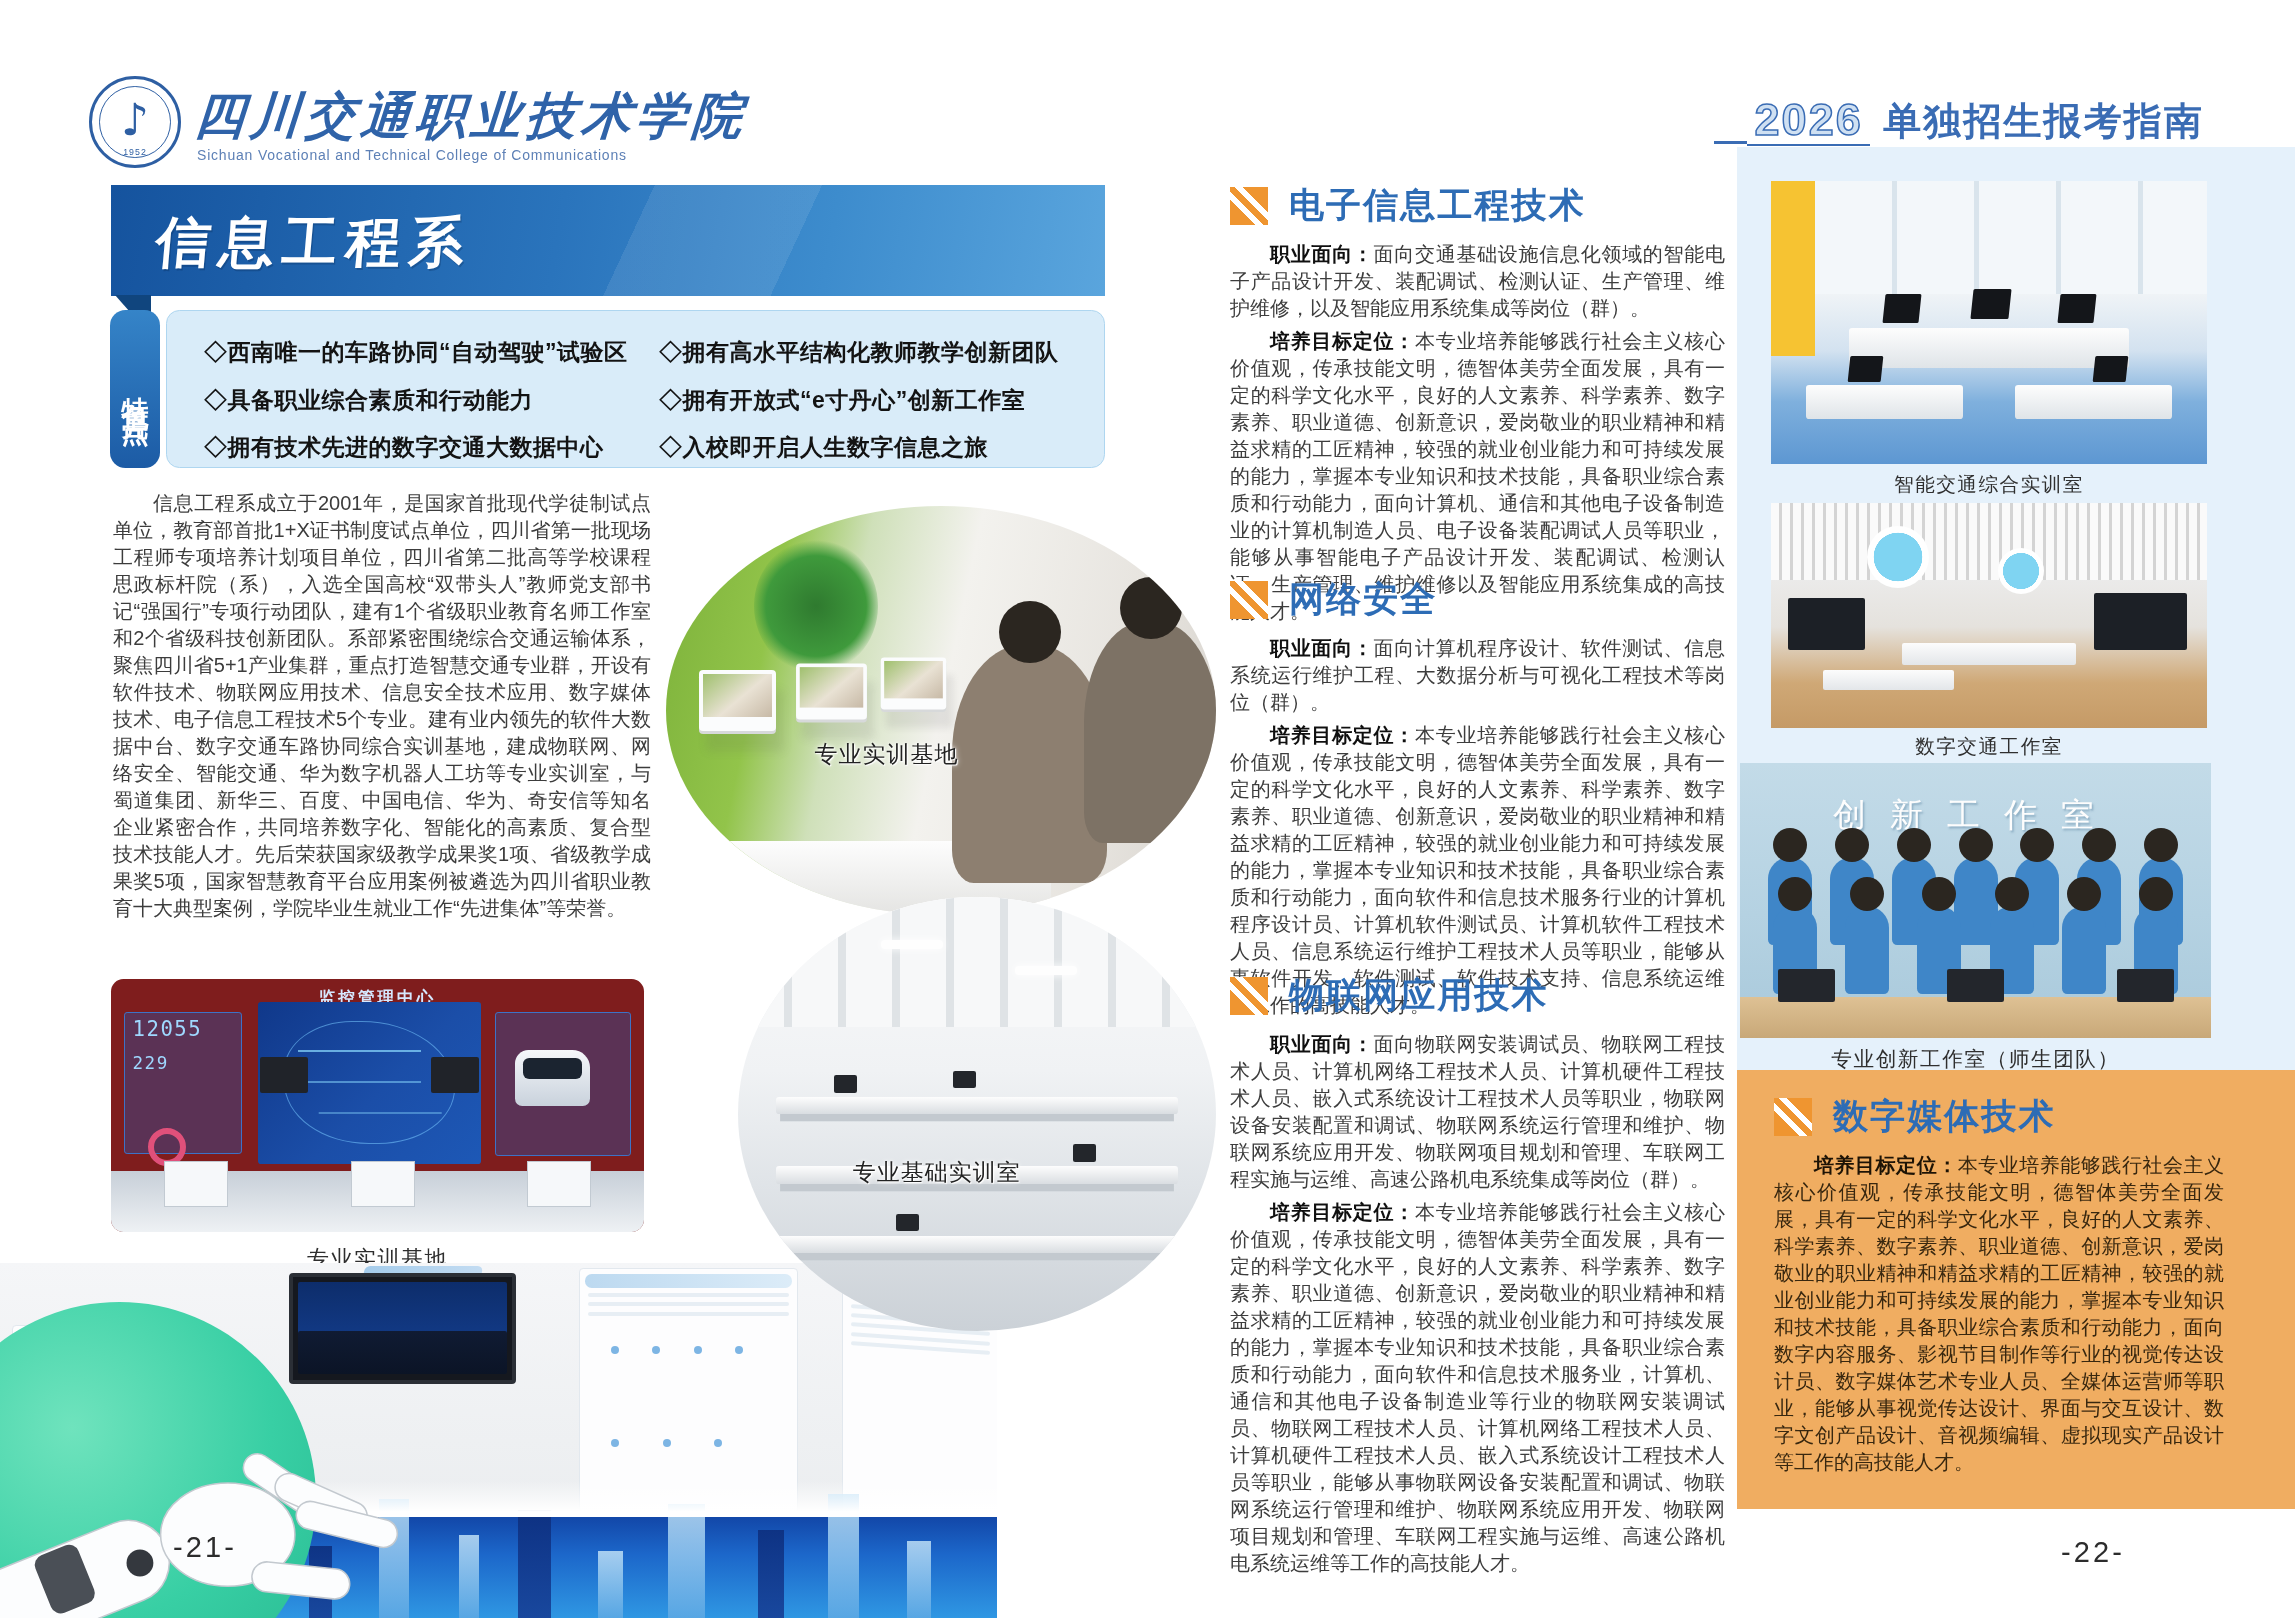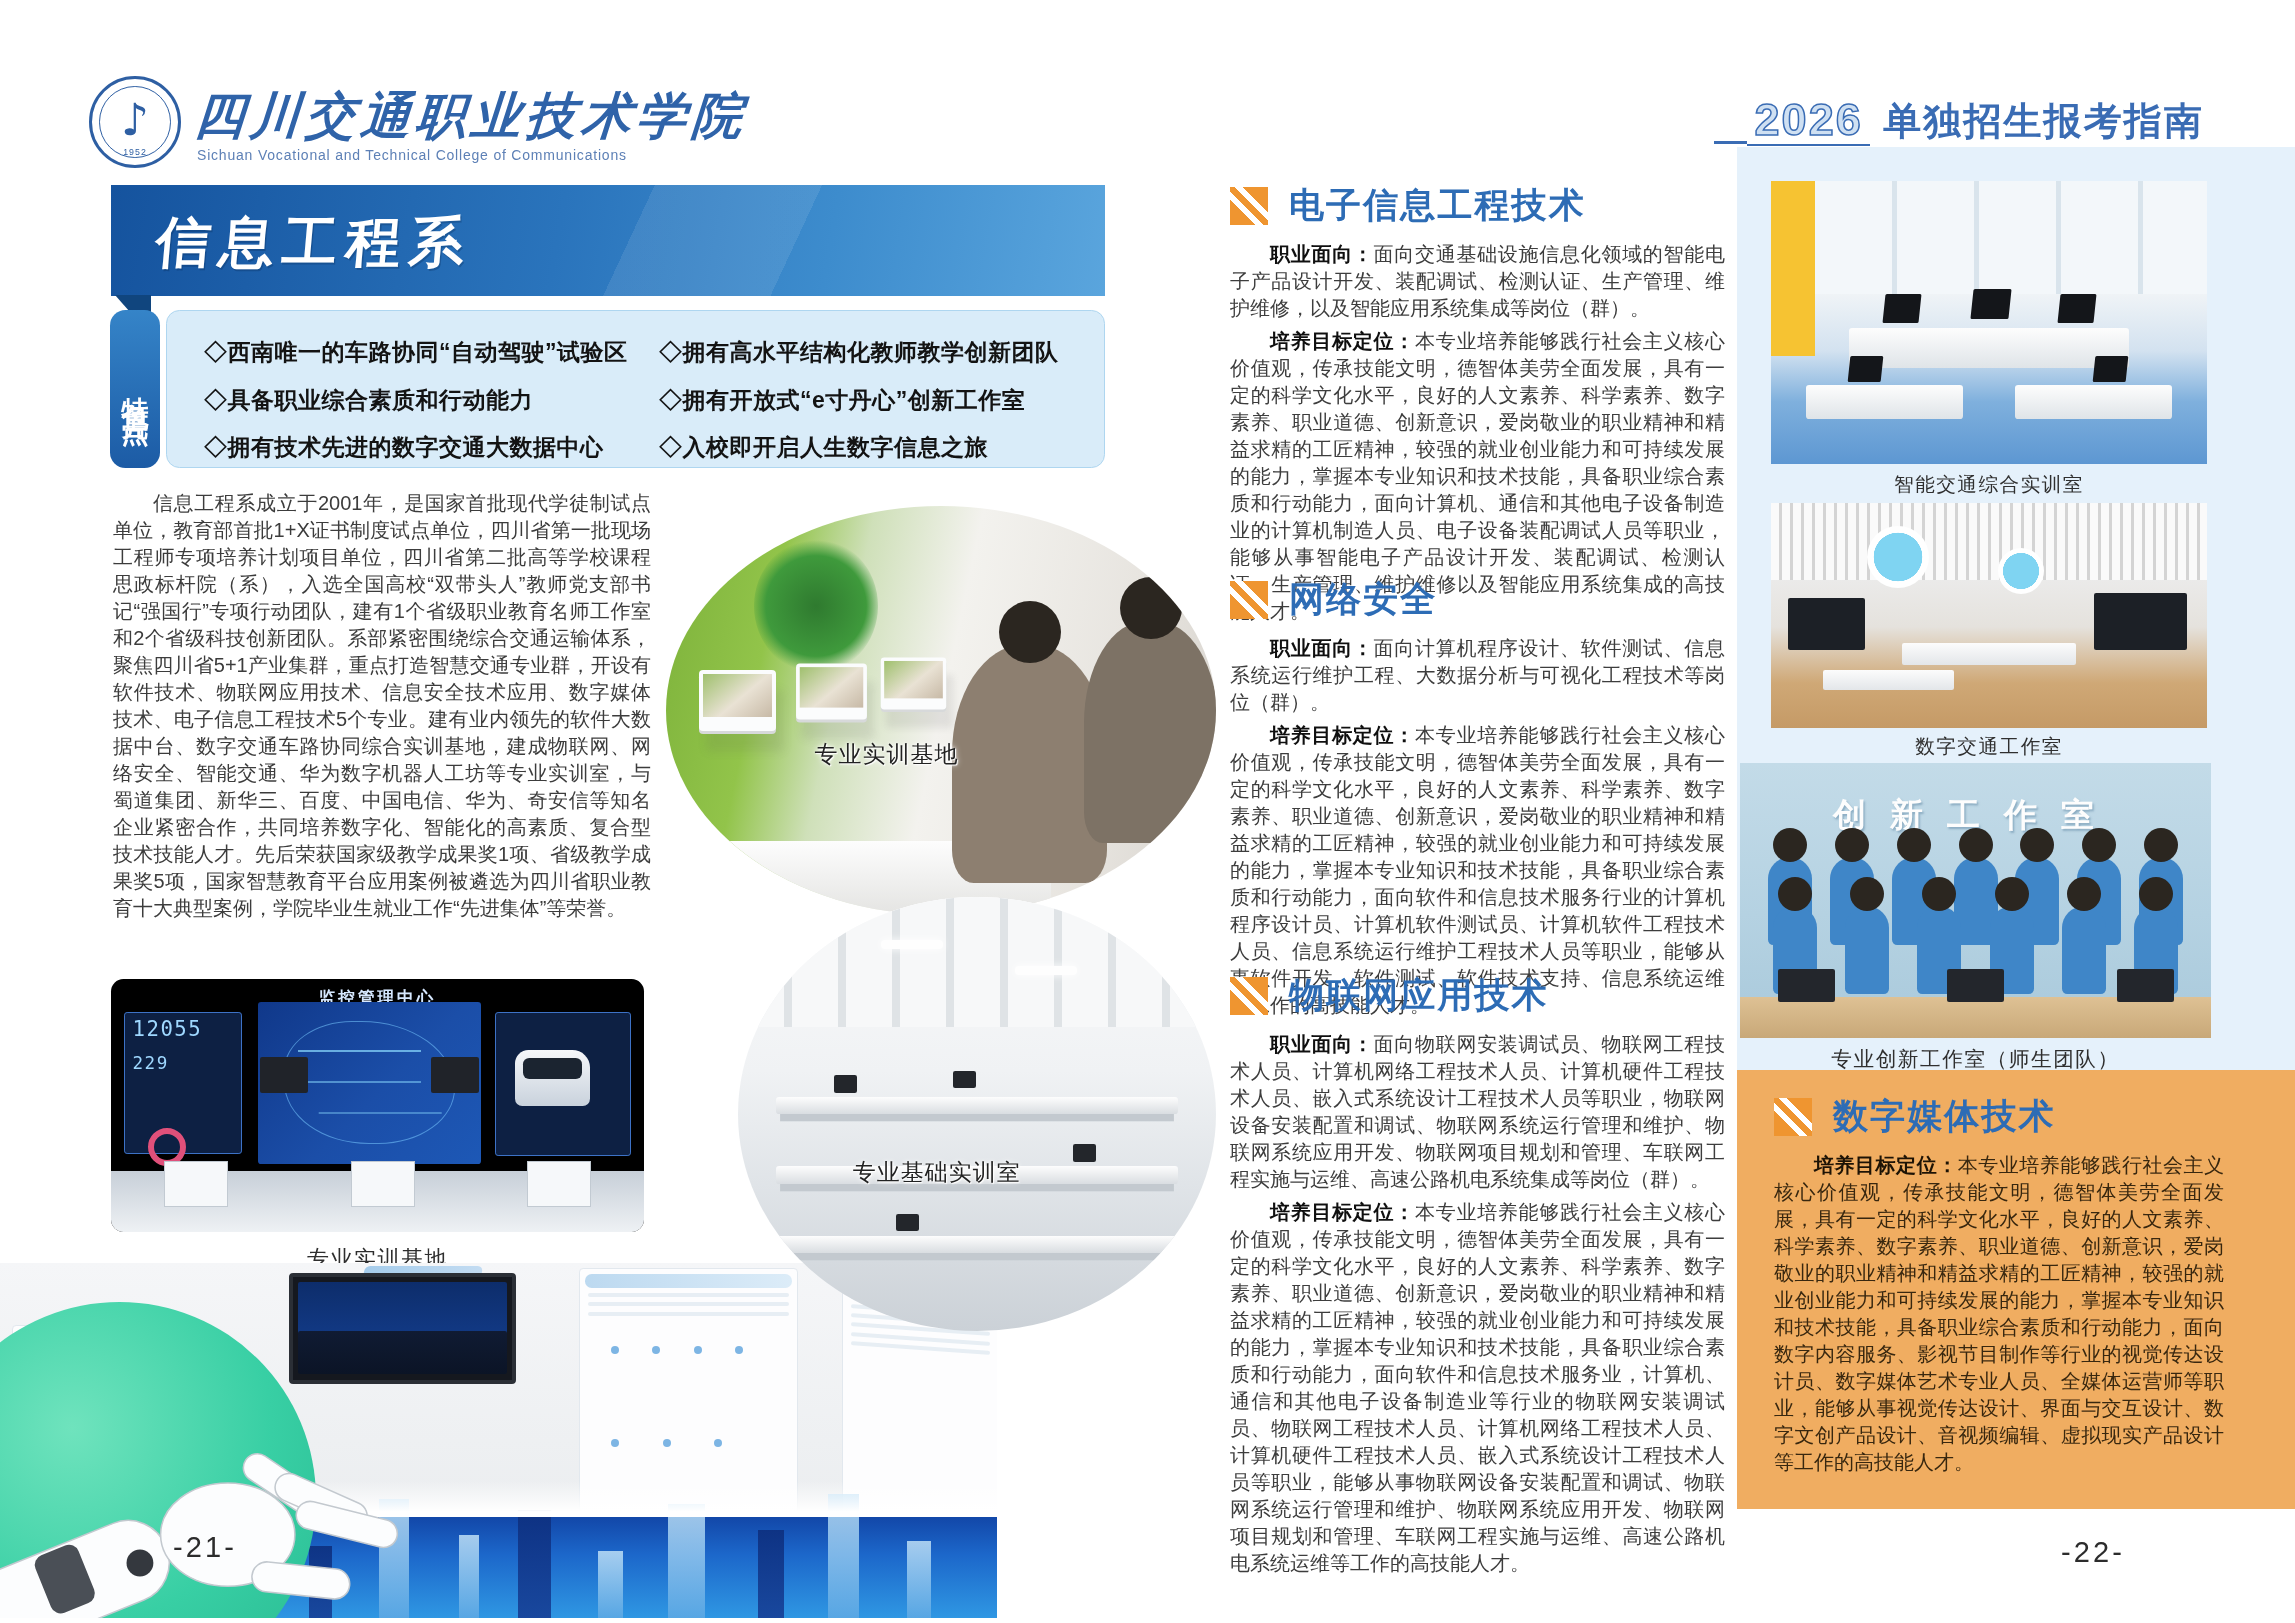--- a/index.html
+++ b/index.html
@@ -73,21 +73,21 @@
         background:repeating-linear-gradient(90deg,#f7f8f9 0 46px,#dfe3e6 46px 54px),linear-gradient(#fff,#eef0f2);}
   .c2-light{position:absolute;width:62px;height:8.3px;background:#fefefe;box-shadow:0 0 8.3px #fff;border-radius:4.1px;}
   .c2-row{position:absolute;left:8%;width:84%;height:17.6px;background:linear-gradient(180deg,#fdfdfd,#d9dde1);
         border-radius:3.1px;box-shadow:0 11.4px 0 -4.1px #c3c9cf;}
   .c2-mon{position:absolute;width:23px;height:17.6px;background:#23262b;border-radius:2.1px;}
   .c2-caption{position:absolute;left:24%;top:60%;font-size:23px;color:#222;font-weight:500;letter-spacing:1px;
         text-shadow:0 0 3.1px #fff,0 0 6.2px #fff,1px 1px 1px #fff;}
 
   
   .monitor-photo{position:absolute;left:111px;top:979px;width:533px;height:253px;border-radius:12.4px;
-        overflow:hidden;background:#000000;}
+        overflow:hidden;background:#7f1d1d;}
   .mp-title{position:absolute;left:0;right:0;top:3%;text-align:center;color:#d6e8ff;font-size:16.5px;
         font-weight:bold;letter-spacing:3.1px;}
   .mp-left{position:absolute;left:2.5%;top:13%;width:22%;height:56%;background:rgba(35,85,175,.38);
         border:1px solid #3d72c6;border-radius:3.1px;padding:5.2px 7.2px;box-sizing:border-box;}
   .mp-num{color:#9fd8ff;font-size:20.7px;font-family:"DejaVu Sans Mono",monospace;letter-spacing:1.5px;line-height:1.1;}
   .mp-num.small{font-size:17.6px;margin-top:13.4px;}
   .mp-map{position:absolute;left:27.5%;top:9%;width:42%;height:64%;border-radius:3.1px;
         background:linear-gradient(135deg,#10388a 0%,#1b4ea8 55%,#1d58b6 100%);}
   .mp-map::before{content:"";position:absolute;inset:12%;border:1.5px solid rgba(120,200,255,.55);border-radius:40% 55% 45% 50%;}
   .mp-map::after{content:"";position:absolute;left:18%;top:30%;width:55%;height:1.5px;background:rgba(140,220,255,.7);
@@ -161,21 +161,21 @@
   .p1-table{position:absolute;background:linear-gradient(180deg,#fdfdfd,#dfe4e8);border-radius:3.1px;}
   .p1-mon{position:absolute;background:#14161a;border-radius:1.5px;transform:skewX(-6deg);}
   .photo2{left:1771px;top:503px;width:436px;height:225px;
         background:linear-gradient(180deg,#f4f4f4 0%,#ececec 30%,#e5e2dd 55%,#cfa876 80%,#c59a66 100%);}
   .p2-ceil{position:absolute;left:0;top:0;width:100%;height:34%;
         background:repeating-linear-gradient(90deg,#fafafa 0 8.3px,#d4d4d4 8.3px 11px);}
   .p2-light{position:absolute;border-radius:50%;background:radial-gradient(circle,#7fd4f2 0 55%,#ffffff 56% 72%,transparent 73%);}
   .p2-tv{position:absolute;background:#1c2026;border-radius:2.1px;}
   .p2-desk{position:absolute;background:linear-gradient(180deg,#fcfcfc,#e3e6e9);border-radius:2.1px;}
   .photo3{left:1740px;top:763px;width:471px;height:275px;background:linear-gradient(180deg,#c3dbe8 0%,#b5d2e2 55%,#a9c9db 100%);}
-  .p3-wall-text{position:absolute;left:0;right:0;top:11%;text-align:center;font-size:33px;font-weight:bold;color:#fdfdfd;
+  .p3-wall-text{position:absolute;left:0;right:0;top:11%;text-align:center;font-size:33px;font-weight:normal;color:#fdfdfd;
         letter-spacing:24px;text-shadow:1.5px 2.1px 2.1px rgba(90,130,160,.5);}
   .stu-row{position:absolute;left:4%;right:4%;display:flex;justify-content:space-around;}
   .stu{width:44px;height:88px;background:#3f86c8;border-radius:22px 22px 5.2px 5.2px;position:relative;}
   .stu::before{content:"";position:absolute;left:50%;top:-29px;transform:translateX(-50%);
         width:34px;height:34px;border-radius:50%;background:#2b2а22;background:#2b2620;}
   .p3-desk{position:absolute;left:0;bottom:0;width:100%;height:15%;background:linear-gradient(180deg,#dec194,#c8a878);}
   .p3-laptop{position:absolute;bottom:13%;width:57px;height:33px;background:#23262c;border-radius:2.1px;}
 
   .rp-cap1{left:1771px;top:471px;width:436px;}
   .rp-cap2{left:1771px;top:733px;width:436px;}

